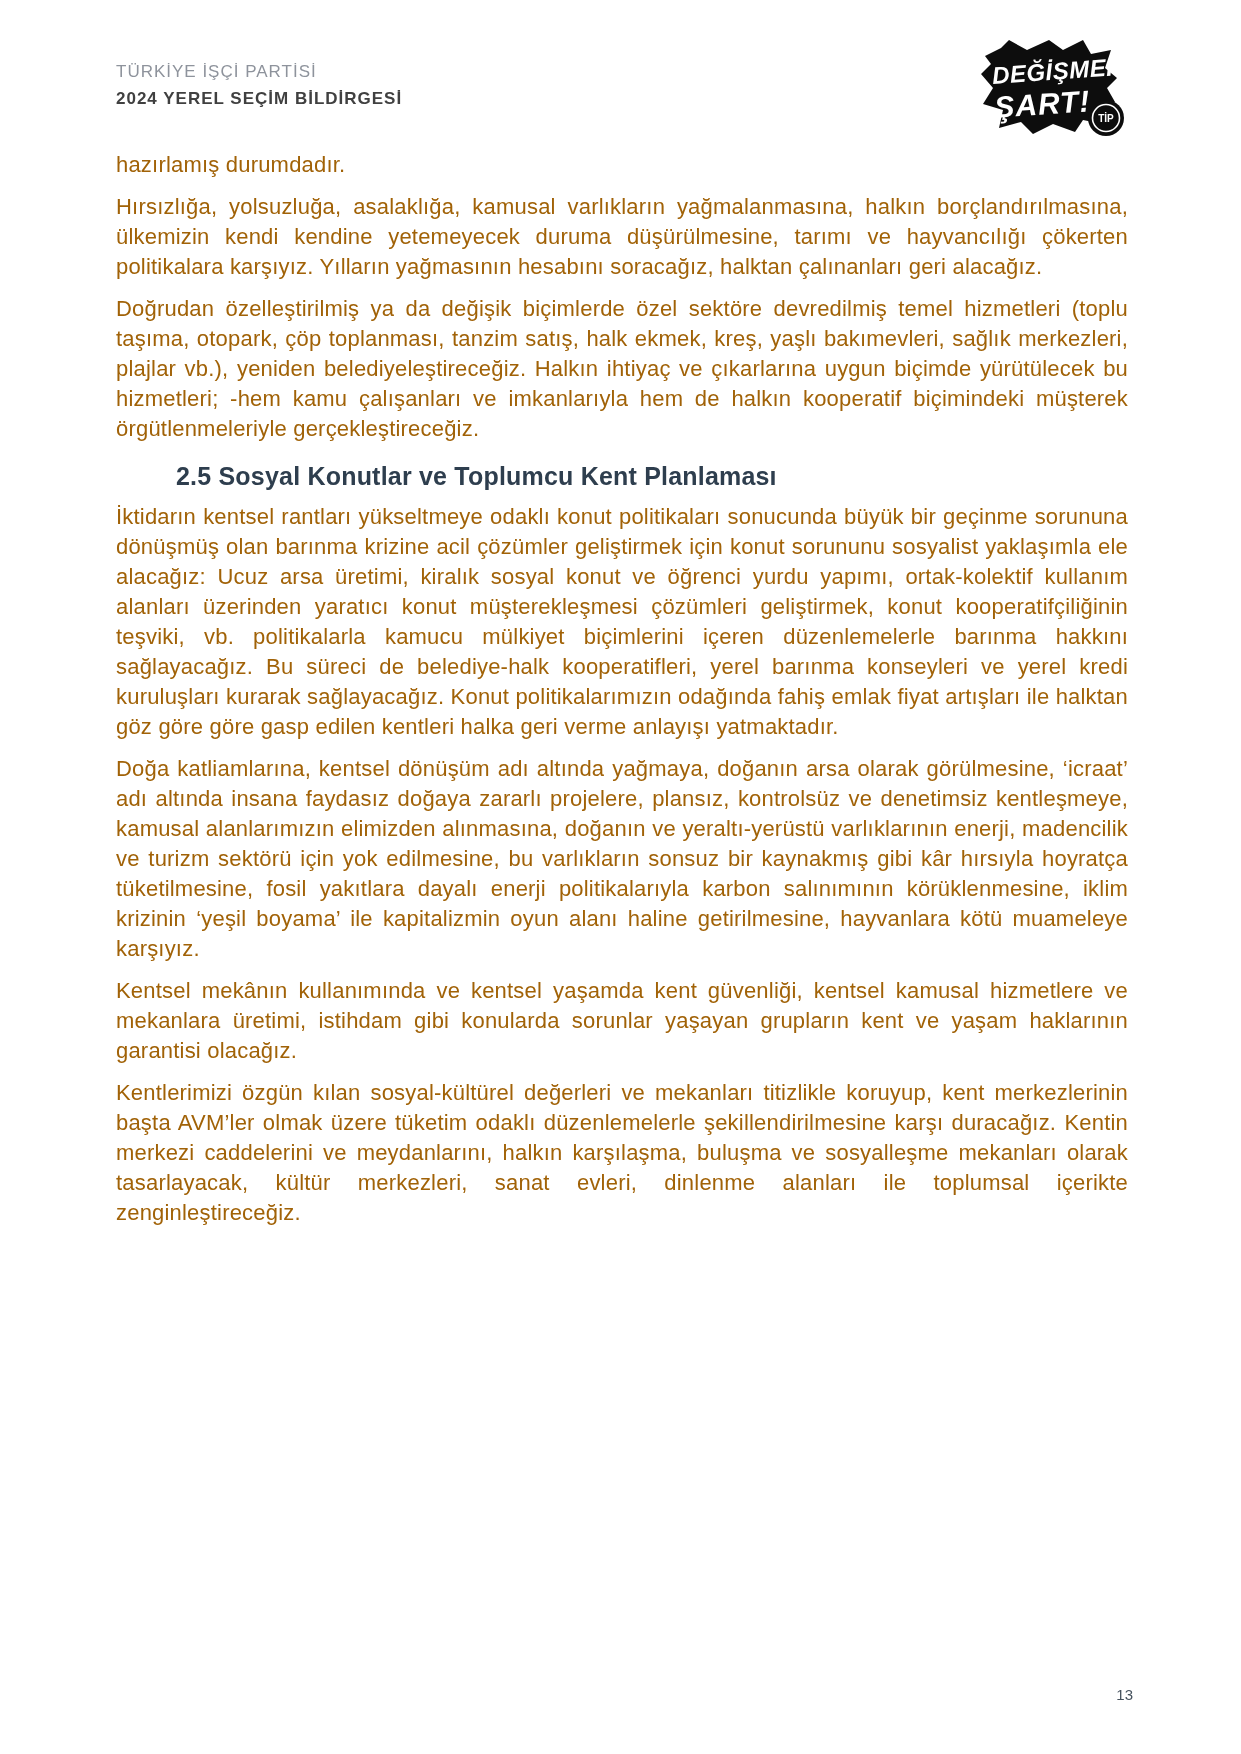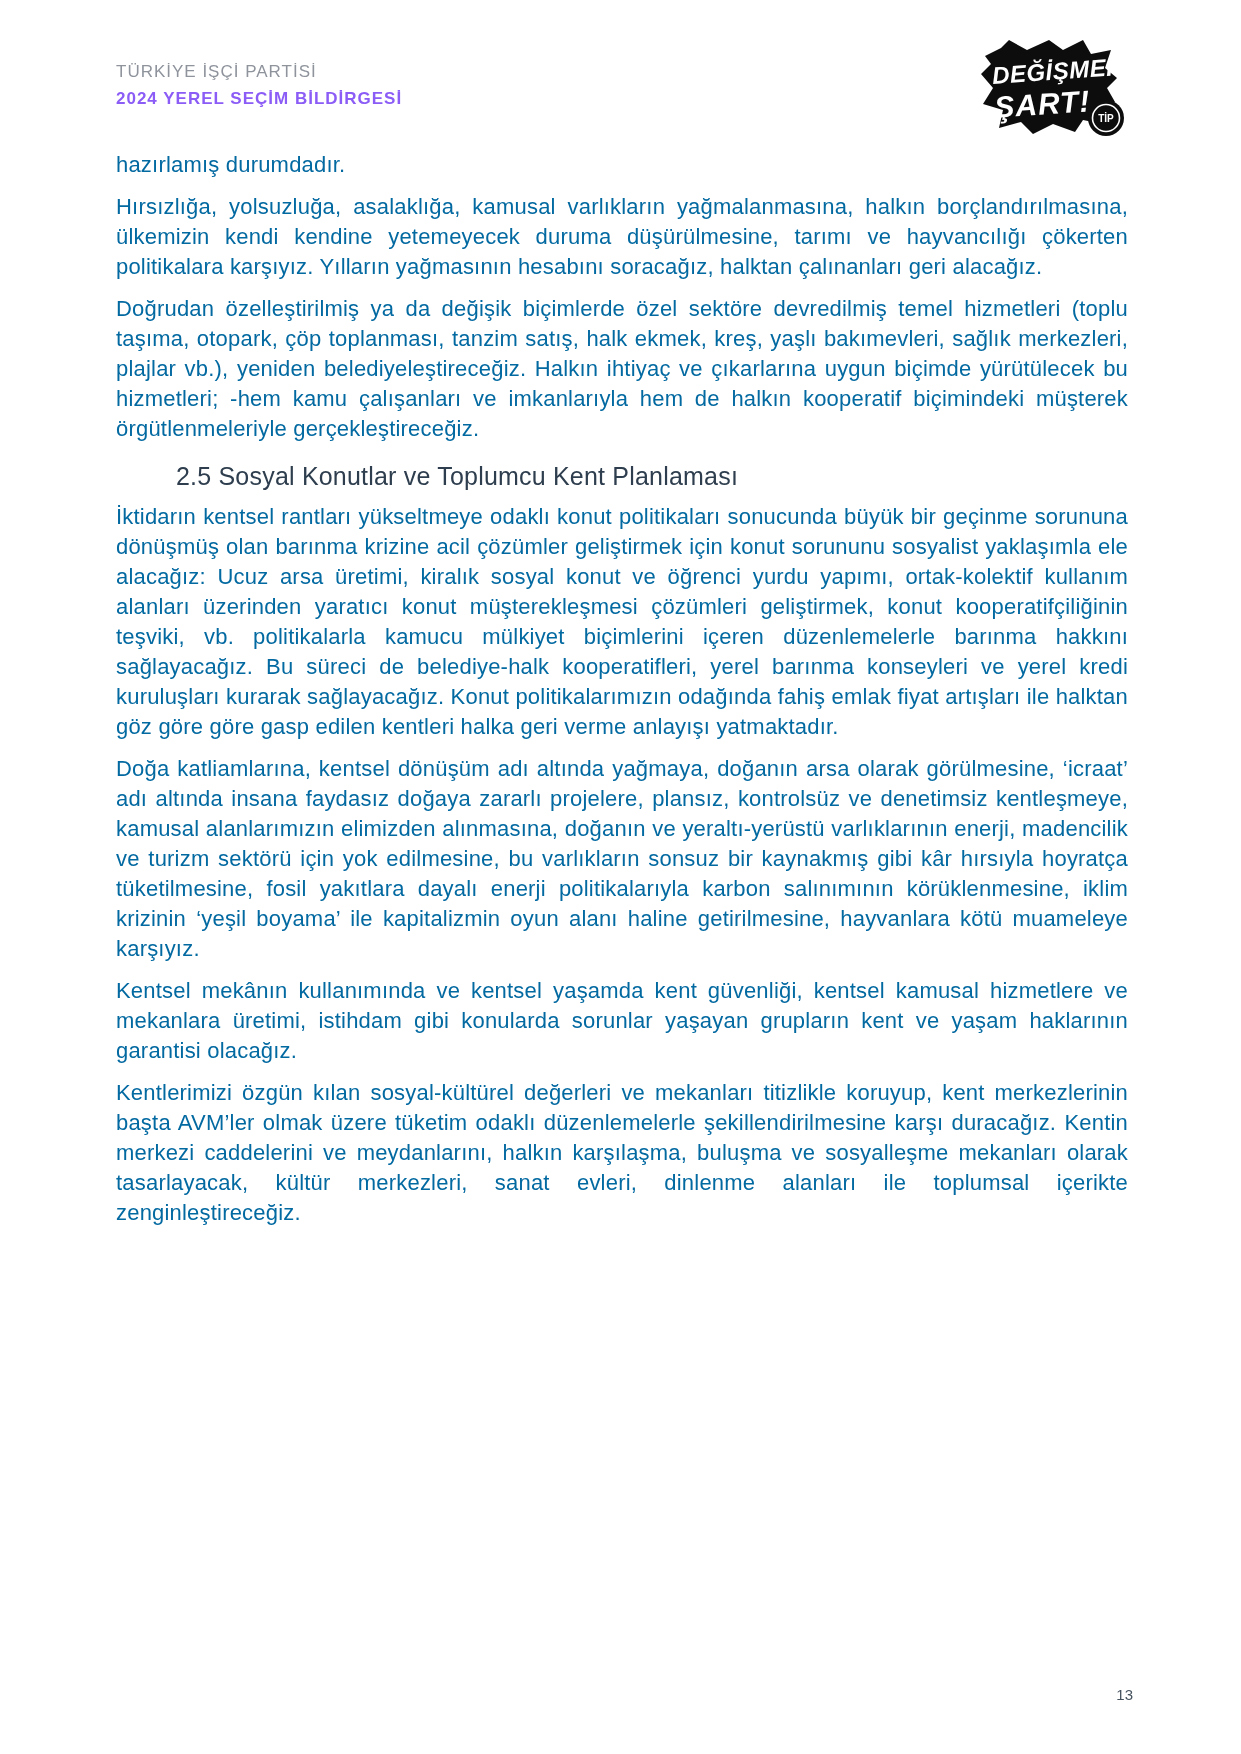--- a/index.html
+++ b/index.html
@@ -25,21 +25,21 @@
   }
   .header-line1 {
     font-size: 17px;
     letter-spacing: 1px;
     color: #8e939c;
     font-weight: 400;
   }
   .header-line2 {
     font-size: 17px;
     letter-spacing: 1px;
-    color: #8b5cf6;
+    color: #404040;
     font-weight: 700;
     margin-top: 7px;
   }
   .logo {
     position: absolute;
     top: 38px;
     right: 112px;
     width: 150px;
     height: 102px;
   }
@@ -68,28 +68,28 @@
     position: absolute;
     top: 150px;
     left: 116px;
     width: 1012px;
   }
   p.body-para {
     font-size: 22px;
     line-height: 30px;
     letter-spacing: 0.2px;
     text-align: justify;
-    color: #0369a1;
+    color: #a16207;
     margin-bottom: 12px;
     hyphens: auto;
   }
   h2.section-heading {
     font-size: 25px;
     line-height: 32px;
-    font-weight: 400;
+    font-weight: 700;
     color: #2e3e4e;
     margin: 16px 0 10px 60px;
     letter-spacing: 0.2px;
   }
   .page-number {
     position: absolute;
     right: 108px;
     bottom: 51px;
     font-size: 15px;
     color: #46525e;

